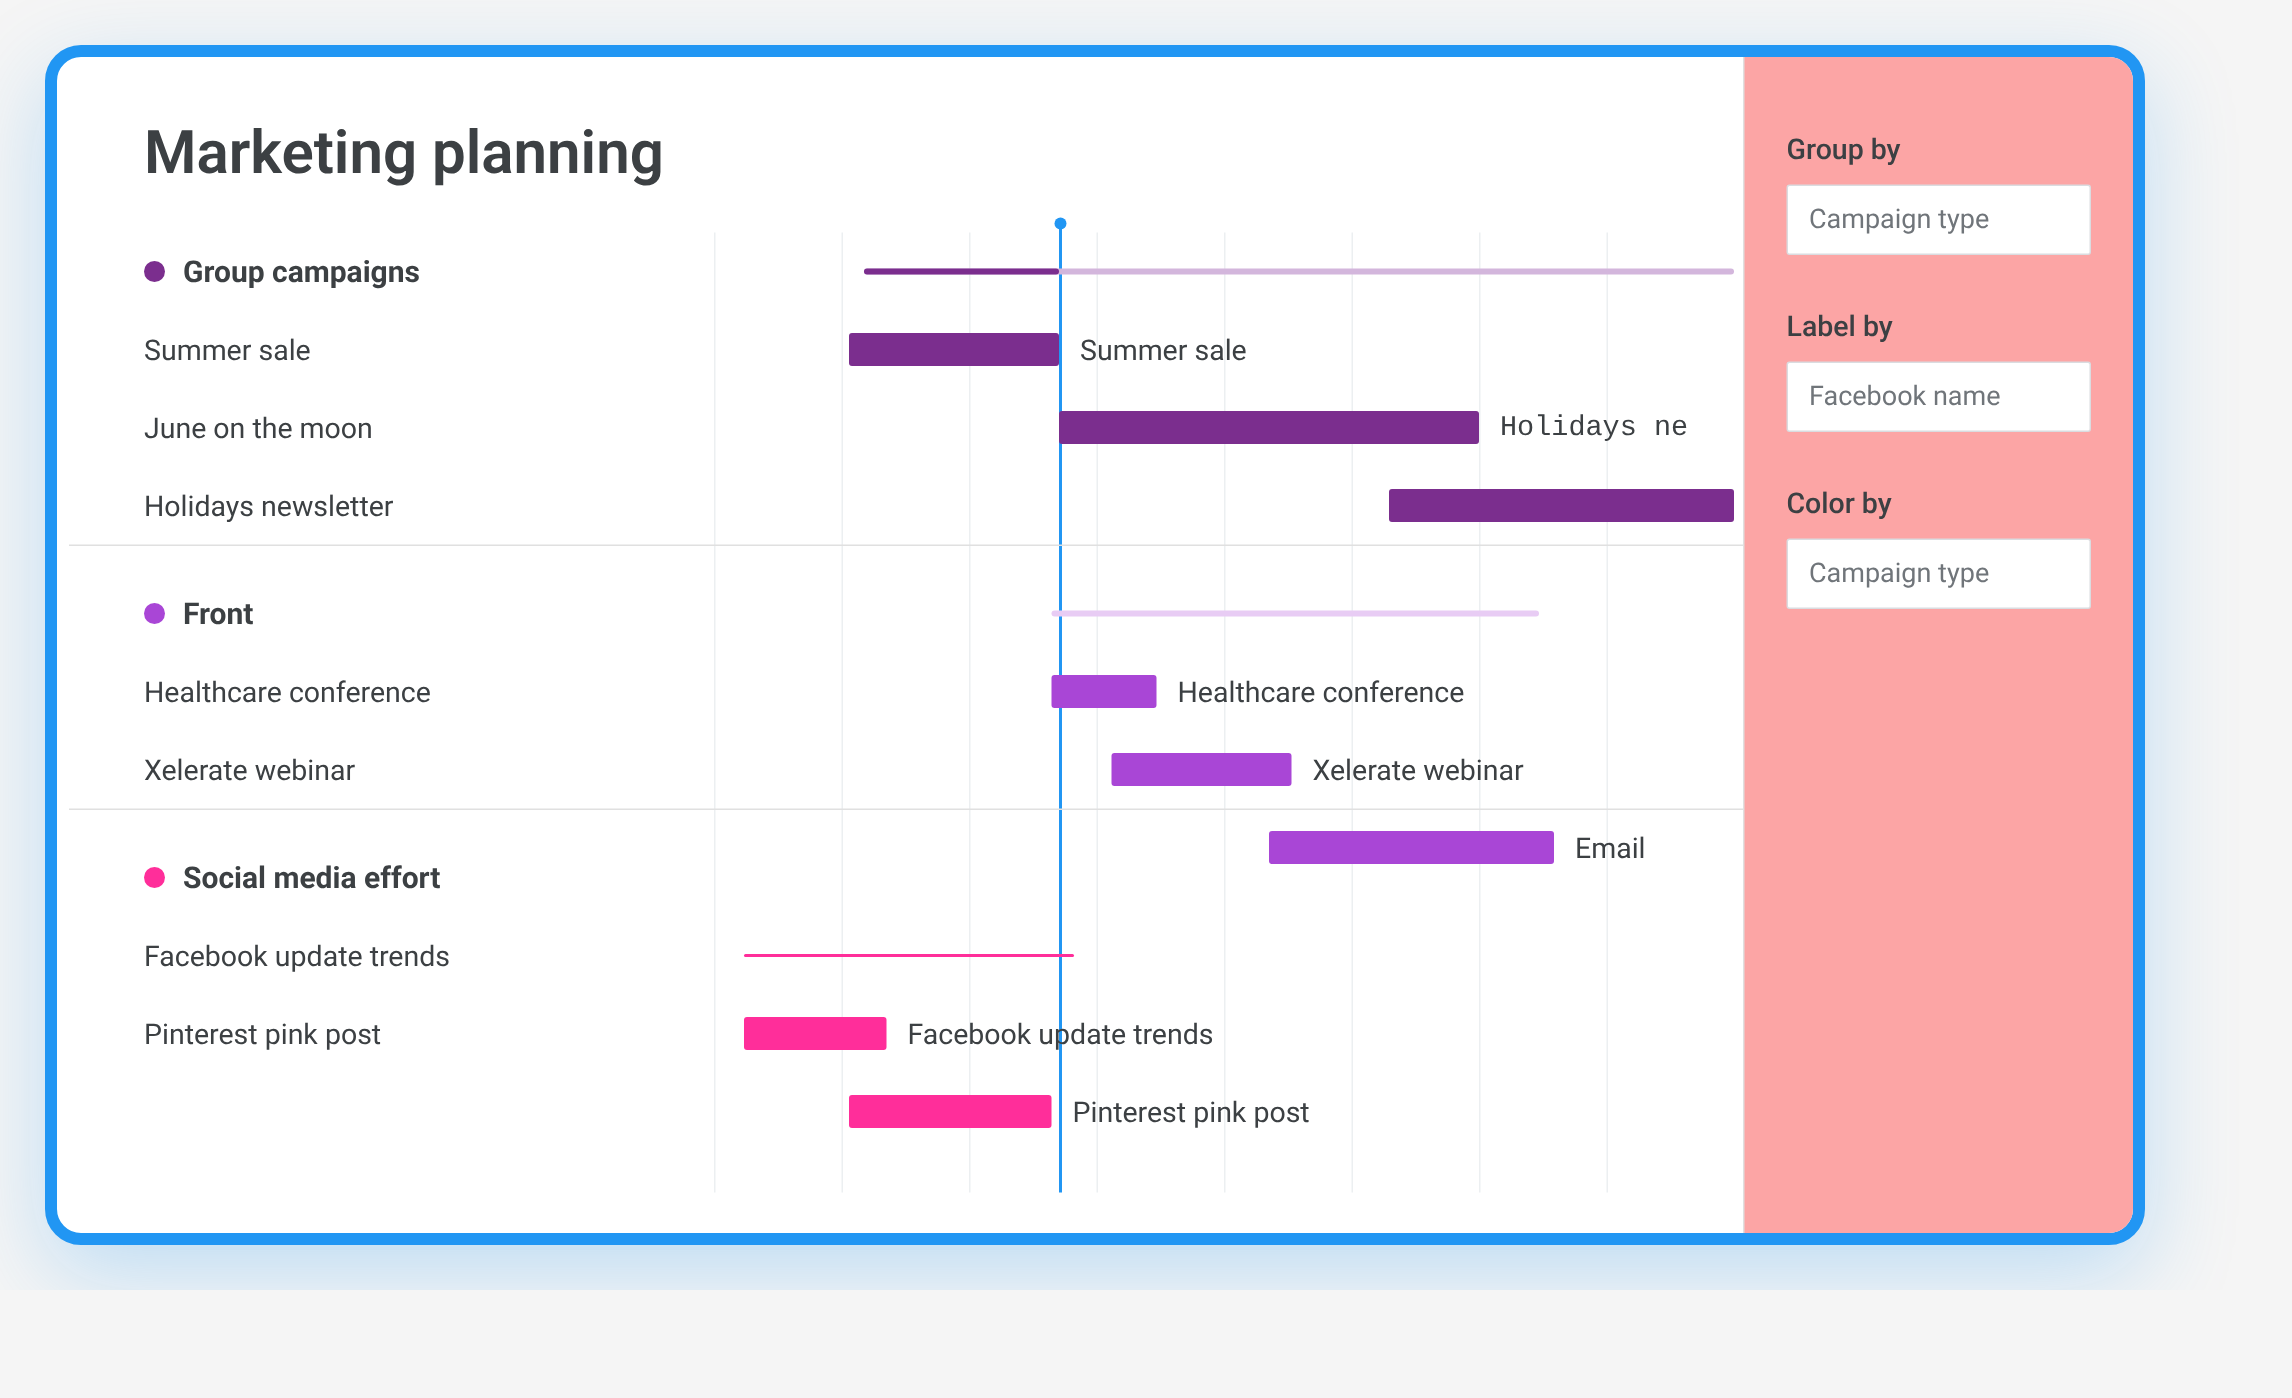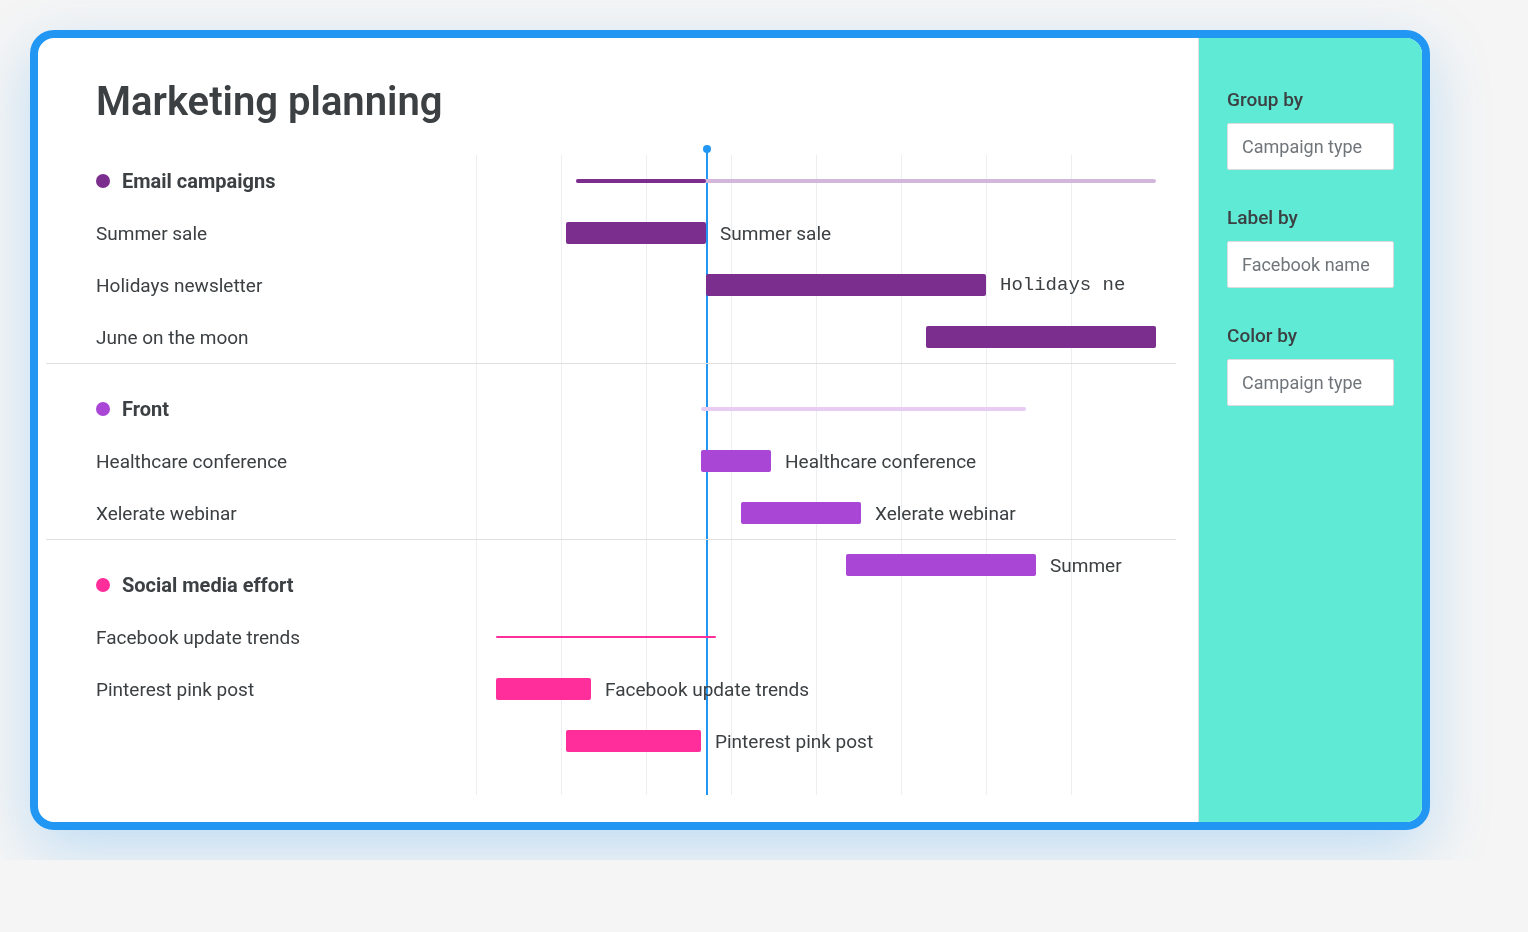--- a/index.html
+++ b/index.html
@@ -134,24 +134,24 @@
     white-space: nowrap;
   }
   .span-line {
     position: absolute;
     height: 4px;
     top: 24px;
     border-radius: 2px;
   }
   .span-line.thin { height: 2px; top: 25px; }
   .panel {
-    width: 224px;
+    width: 260px;
     border-left: 1px solid #e0e0e0;
     padding: 50px 28px 0 28px;
-    background: #5eead4;
+    background: #fca5a5;
   }
   .panel-group { margin-bottom: 36px; }
   .panel-label {
     font-size: 19px;
     color: #3c4043;
     font-weight: 500;
     margin-bottom: 12px;
   }
   .select {
     border: 1px solid #dadce0;
@@ -178,25 +178,25 @@
           <div class="gridline" style="left: 255px;"></div>
           <div class="gridline" style="left: 340px;"></div>
           <div class="gridline" style="left: 425px;"></div>
           <div class="gridline" style="left: 510px;"></div>
           <div class="gridline" style="left: 595px;"></div>
           <div class="today-line" style="left: 230px;"></div>
         </div>
       <div class="sidebar-labels" id="labels">
           <div class="group-header">
             <span class="dot" style="background: rgb(123, 46, 142);"></span>
-            <span>Email campaigns</span>
+            <span>Group campaigns</span>
           </div>
           <div class="row">Summer sale</div>
+          <div class="row">June on the moon</div>
           <div class="row">Holidays newsletter</div>
-          <div class="row">June on the moon</div>
           <div style="height: 20px; position: relative;">
             <div class="group-sep"></div>
           </div>
           <div class="group-header">
             <span class="dot" style="background: rgb(169, 70, 214);"></span>
             <span>Front</span>
           </div>
           <div class="row">Healthcare conference</div>
           <div class="row">Xelerate webinar</div>
           <div style="height: 20px; position: relative;">
@@ -232,21 +232,21 @@
           <div class="bar-row">
             <div class="bar" style="left: 225px; width: 70px; background: rgb(169, 70, 214);"></div>
             <div class="bar-label" style="left: 309px;">Healthcare conference</div>
           </div>
           <div class="bar-row">
             <div class="bar" style="left: 265px; width: 120px; background: rgb(169, 70, 214);"></div>
             <div class="bar-label" style="left: 399px;">Xelerate webinar</div>
           </div>
           <div class="bar-row">
             <div class="bar" style="left: 370px; width: 190px; background: rgb(169, 70, 214);"></div>
-            <div class="bar-label" style="left: 574px;">Summer</div>
+            <div class="bar-label" style="left: 574px;">Email</div>
           </div>
           <div style="height: 20px;"></div>
           <div class="bar-row">
             <div class="span-line thin" style="left: 20px; width: 220px; background: rgb(255, 46, 154);"></div>
           </div>
           <div class="bar-row">
             <div class="bar" style="left: 20px; width: 95px; background: rgb(255, 46, 154);"></div>
             <div class="bar-label" style="left: 129px;">Facebook update trends</div>
           </div>
           <div class="bar-row">

